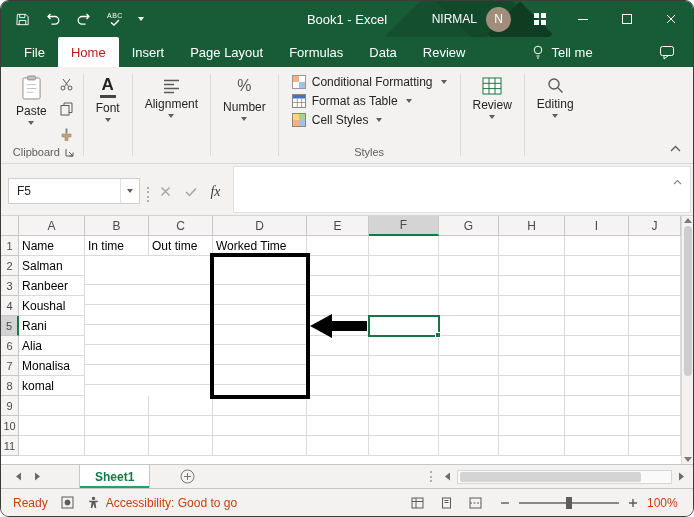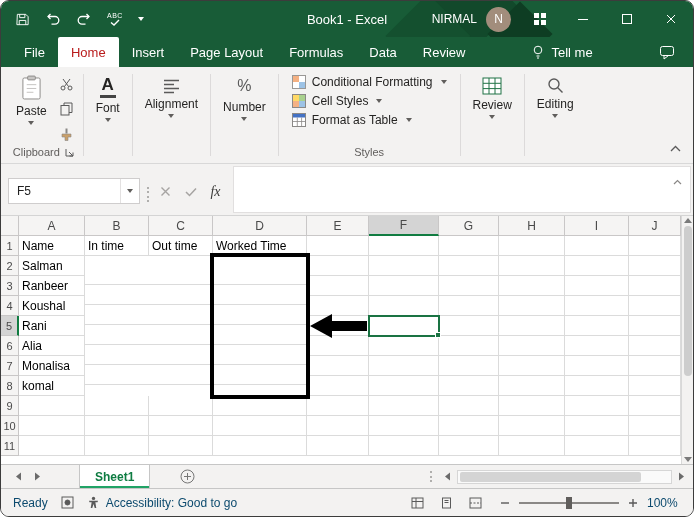--- a/index.html
+++ b/index.html
@@ -82,21 +82,21 @@
   .sheetbar { flex:0 0 24px; background:#F3F2F1; border-top:1px solid #C6C6C6; display:flex; align-items:stretch; font-size:12px; color:#444; }
   .tabnav { display:flex; align-items:center; gap:12px; padding:0 10px 0 14px; }
   .sheet-tab { margin-left:28px; background:#fff; color:#0E7C42; font-weight:bold; display:flex; align-items:center; padding:0 15px; border-left:1px solid #C6C6C6; border-right:1px solid #C6C6C6; box-shadow:inset 0 -2px 0 #21A366; }
   .addsheet { display:flex; align-items:center; margin-left:30px; }
   .hscroll { margin-left:auto; display:flex; align-items:center; gap:3px; padding-right:5px; }
   .htrack { width:215px; height:14px; background:#FAFAFA; border:1px solid #D6D6D6; display:flex; align-items:center; }
   .hthumb { width:85%; height:10px; background:#D4D4D4; margin-left:2px; border-radius:2px; }
   .sbtn { display:flex; align-items:center; justify-content:center; padding:0 3px; }
 
   
-  .statusbar { flex:0 0 28px; background:#F3F2F1; border-top:1px solid #C6C6C6; display:flex; align-items:center; font-size:12px; color:#0c4a6e; padding:0 12px; }
+  .statusbar { flex:0 0 28px; background:#F3F2F1; border-top:1px solid #C6C6C6; display:flex; align-items:center; font-size:12px; color:#c2410c; padding:0 12px; }
   .st-left { display:flex; align-items:center; gap:13px; }
   .views { display:flex; align-items:center; gap:16px; margin-left:auto; margin-right:18px; }
   .zoom { display:flex; align-items:center; gap:9px; }
   .ztrack { width:100px; height:2px; background:#8A8886; position:relative; }
   .zthumb { position:absolute; left:47px; top:-5px; width:6px; height:12px; background:#605E5C; }
   .zoom-pct { min-width:34px; text-align:left; }
 </style>
 </head>
 <body>
 
@@ -268,36 +268,36 @@
           <svg width="14" height="14" viewBox="0 0 14 14">
               <rect x="0.5" y="0.5" width="13" height="13" fill="#fff" stroke="#9A9896"></rect>
               <rect x="1" y="1" width="6" height="6" fill="#F4B183"></rect>
               <rect x="7" y="7" width="6" height="6" fill="#9DC3E6"></rect>
             </svg>
           <span>Conditional Formatting</span>
           <span class="gchev"></span>
         </div>
         <div class="stylebtn">
           <svg width="14" height="14" viewBox="0 0 14 14">
+              <rect x="0.5" y="0.5" width="13" height="13" fill="#fff" stroke="#8A8886"></rect>
+              <rect x="1" y="1" width="12" height="3.5" fill="#4472C4"></rect>
+              <path d="M1 8.5h12M5.3 4.5v8.5M9.6 4.5v8.5" stroke="#8A8886" stroke-width="0.8"></path>
+            </svg>
+          <span>Format as Table</span>
+          <span class="gchev"></span>
+        </div>
+        <div class="stylebtn">
+          <svg width="14" height="14" viewBox="0 0 14 14">
               <rect x="1" y="1" width="6" height="6" fill="#FFD966"></rect>
               <rect x="7" y="1" width="6" height="6" fill="#A9D18E"></rect>
               <rect x="1" y="7" width="6" height="6" fill="#F4B183"></rect>
               <rect x="7" y="7" width="6" height="6" fill="#9DC3E6"></rect>
               <rect x="0.5" y="0.5" width="13" height="13" fill="none" stroke="#8A8886"></rect>
             </svg>
           <span>Cell Styles</span>
-          <span class="gchev"></span>
-        </div>
-        <div class="stylebtn">
-          <svg width="14" height="14" viewBox="0 0 14 14">
-              <rect x="0.5" y="0.5" width="13" height="13" fill="#fff" stroke="#8A8886"></rect>
-              <rect x="1" y="1" width="12" height="3.5" fill="#4472C4"></rect>
-              <path d="M1 8.5h12M5.3 4.5v8.5M9.6 4.5v8.5" stroke="#8A8886" stroke-width="0.8"></path>
-            </svg>
-          <span>Format as Table</span>
           <span class="gchev"></span>
         </div>
       </div>
       <div class="grp-label">
         <span>Styles</span>
       </div>
     </div>
     <div class="vdiv"></div>
 
     <div class="rgroup">

